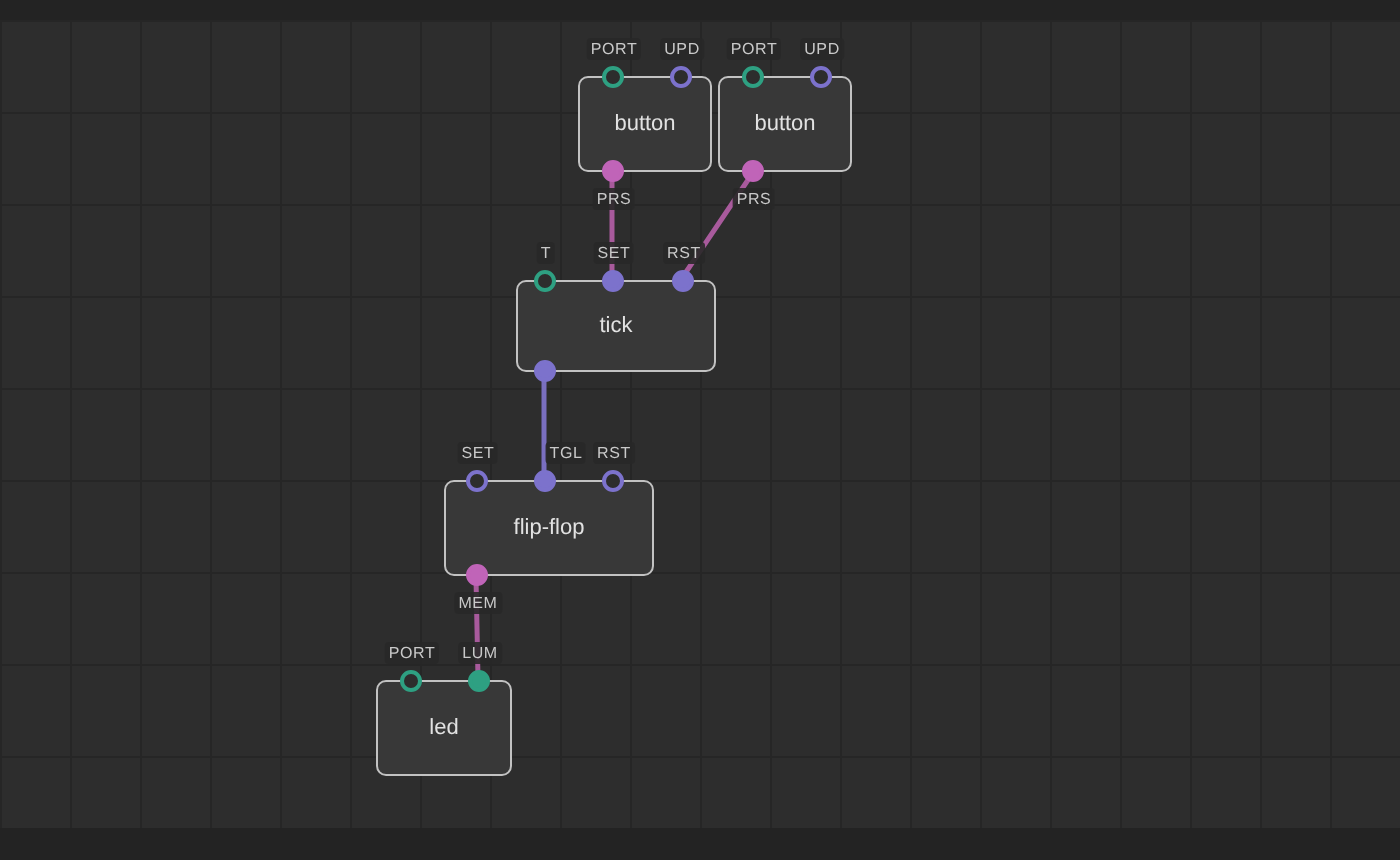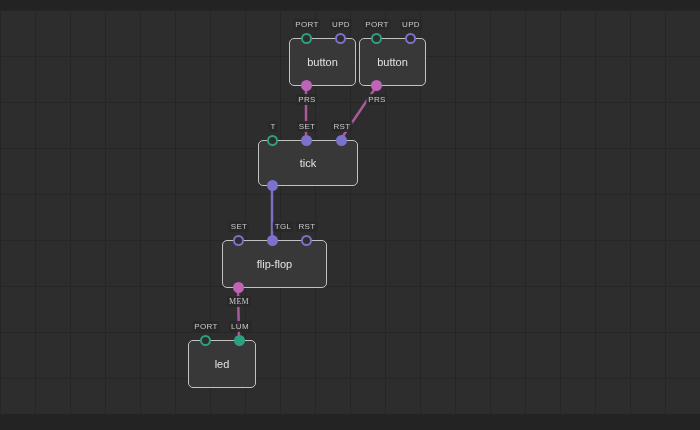--- a/index.html
+++ b/index.html
@@ -81,21 +81,21 @@
       </div>
       <div class="node" style="left: 222px; top: 240px; width: 105px; height: 48px;">
         <span class="node-label">flip-flop</span>
         <span class="pin" style="left: 10px; top: -6px; border-color: rgb(124, 114, 204); background: rgb(45, 45, 45);"></span>
         <span class="pin-label" style="left: 16px; top: -20px;">SET</span>
         <span class="pin" style="left: 44px; top: -6px; border-color: rgb(124, 114, 204); background: rgb(124, 114, 204);"></span>
         <span class="pin-label" style="left: 60px; top: -20px;">TGL</span>
         <span class="pin" style="left: 78px; top: -6px; border-color: rgb(124, 114, 204); background: rgb(45, 45, 45);"></span>
         <span class="pin-label" style="left: 84px; top: -20px;">RST</span>
         <span class="pin" style="left: 10px; bottom: -6px; border-color: rgb(192, 100, 184); background: rgb(192, 100, 184);"></span>
-        <span class="pin-label" style="left: 16px; bottom: -20px; font-family: Liberation Serif, serif;">MEM</span>
+        <span class="pin-label" style="left: 16px; bottom: -20px;">MEM</span>
       </div>
       <div class="node" style="left: 188px; top: 340px; width: 68px; height: 48px;">
         <span class="node-label">led</span>
         <span class="pin" style="left: 11px; top: -6px; border-color: rgb(46, 160, 130); background: rgb(45, 45, 45);"></span>
         <span class="pin-label" style="left: 17px; top: -20px;">PORT</span>
         <span class="pin" style="left: 45px; top: -6px; border-color: rgb(46, 160, 130); background: rgb(46, 160, 130);"></span>
         <span class="pin-label" style="left: 51px; top: -20px; text-align: right;">LUM</span>
       </div>
     </div>
 </div>

